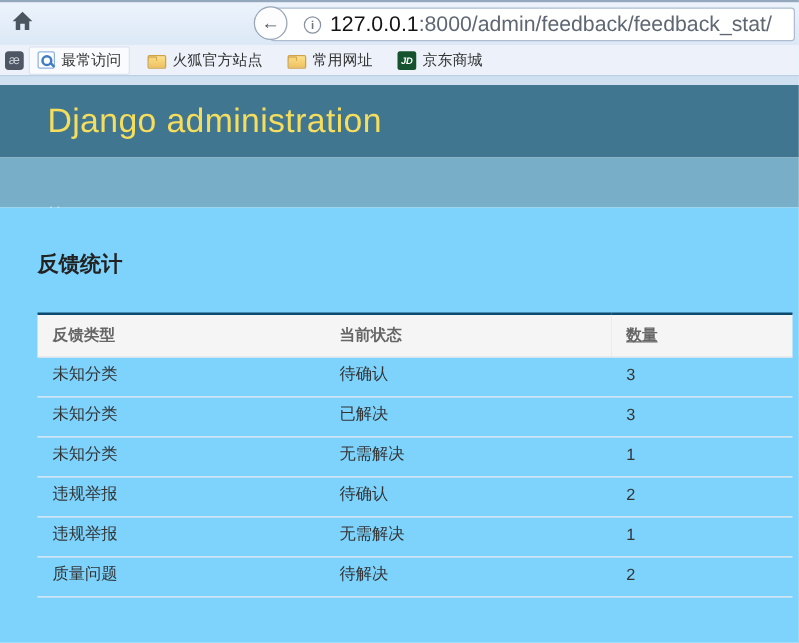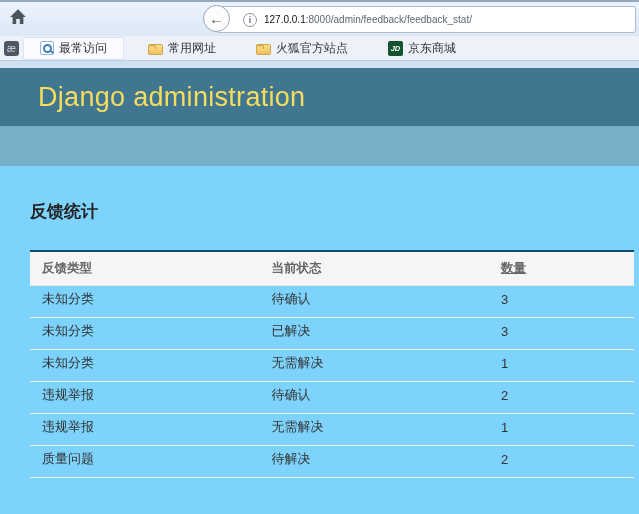--- a/index.html
+++ b/index.html
@@ -26,34 +26,34 @@
   .back-arrow { font-size:15px; font-weight:bold; color:#4c545e; line-height:1; margin-top:-1px; }
   .url-bar {
     position:absolute; left:216px; top:4px; right:3px; height:27px;
     background:#fff; border:1px solid #aebccf; border-radius:3px;
     display:flex; align-items:center; padding-left:26px;
   }
   .info-icon {
     flex:0 0 auto; width:14px; height:14px; border:1px solid #8a93a2; border-radius:50%;
     color:#6a7380; font-size:9px; line-height:12px; text-align:center; font-weight:bold;
   }
-  .url-text { margin-left:7px; font-size:10px; white-space:nowrap; overflow:hidden; }
+  .url-text { margin-left:7px; font-size:17px; white-space:nowrap; overflow:hidden; }
   .url-host { color:#121212; }
   .url-path { color:#5f6773; }
 
   .bookmarks-toolbar {
     position:absolute; top:36px; left:0; right:0; height:24px;
     background:#edf2fa; display:flex; align-items:center; padding-left:4px;
   }
   .bookmarks-favicon {
     width:15px; height:15px; border-radius:3px; background:#4e5763; color:#cfd4db;
     font-size:10px; display:flex; align-items:center; justify-content:center; margin-right:4px;
   }
   .bookmarks-items { display:flex; align-items:center; }
-  .bookmark-item { display:flex; align-items:center; margin-right:8px; padding:2px 16px; border-radius:2px; }
+  .bookmark-item { display:flex; align-items:center; margin-right:8px; padding:2px 6px; border-radius:2px; }
   .bookmark-item:first-child { background:#f9fbfe; border:1px solid #dce4f0; }
   .bm-icon { position:relative; width:15px; height:15px; margin-right:5px; flex:0 0 auto; }
   .icon-most-visited { width:14px; height:14px; background:#fff; border:1px solid #8fb3dd; border-radius:2px; }
   .icon-most-visited::before { content:""; position:absolute; left:2px; top:2px; width:5px; height:5px;
     border:2px solid #3f7cc0; border-radius:50%; }
   .icon-most-visited::after { content:""; position:absolute; left:9px; top:9px; width:4px; height:2px;
     background:#3f7cc0; transform:rotate(45deg); }
   .icon-folder { width:15px; height:11px; margin-top:3px;
     background:linear-gradient(#fce18c,#eec05e); border:1px solid #cfa348; border-radius:1.5px; }
   .icon-folder::before { content:""; position:absolute; top:0px; left:-1px; width:6px; height:3px;
@@ -119,25 +119,25 @@
   <div class="bookmarks-toolbar">
     <span class="bookmarks-favicon">æ</span>
     <div class="bookmarks-items">
 
     <div class="bookmark-item">
         <span class="bm-icon icon-most-visited"></span>
         <span class="bm-label">最常访问</span>
       </div>
         <div class="bookmark-item">
         <span class="bm-icon icon-folder"></span>
-        <span class="bm-label">常用网址</span>
+        <span class="bm-label">火狐官方站点</span>
       </div>
         <div class="bookmark-item">
         <span class="bm-icon icon-folder"></span>
-        <span class="bm-label">火狐官方站点</span>
+        <span class="bm-label">常用网址</span>
       </div>
         <div class="bookmark-item">
         <span class="bm-icon icon-jd">
             <i class="jd-text">JD</i>
           </span>
         <span class="bm-label">京东商城</span>
       </div>
       </div>
   </div>
 

